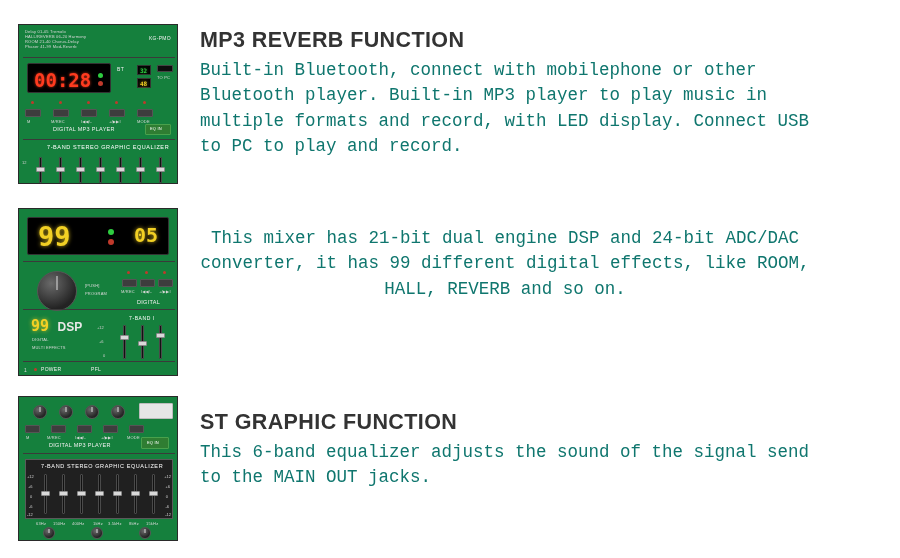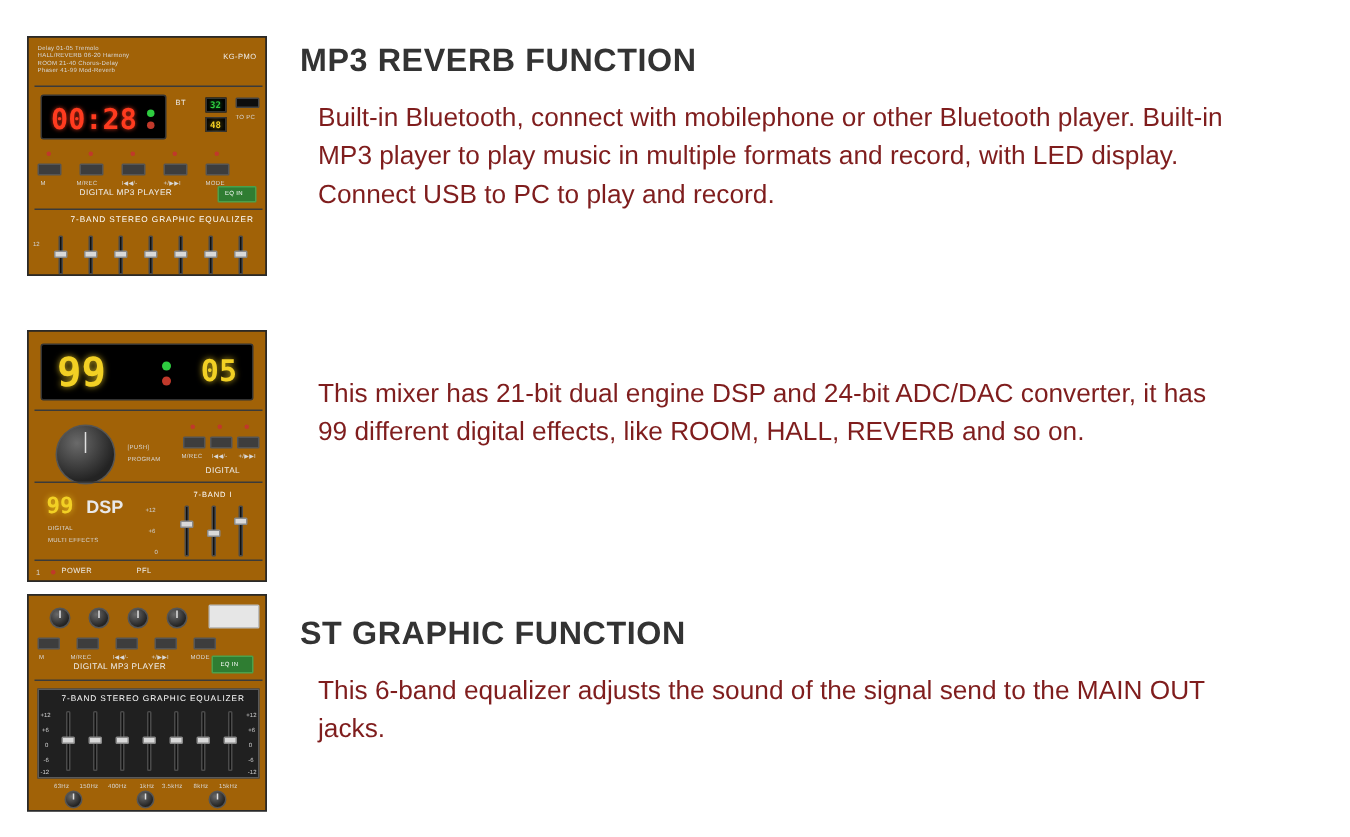--- a/index.html
+++ b/index.html
@@ -37,31 +37,32 @@
   .feature-title {
     font-size: 21.5px;
     font-weight: bold;
     color: #333333;
     letter-spacing: 0.4px;
     margin: 0 0 4px 0;
     line-height: 1.2;
   }
   .feature-body {
     font-size: 17.5px;
-    color: #7f1d1d;
+    color: #0f766e;
     line-height: 1.45;
-    margin: 12px;
+    margin: 0;
     max-width: 610px;
+    font-family: Liberation Mono, monospace;
   }
 
   
   .panel {
     position: absolute;
     inset: 0;
-    background: #a16207;
+    background: #15803d;
   }
   .tiny {
     font-family: "Liberation Sans", sans-serif;
     color: #d8d8d8;
     font-size: 4px;
     letter-spacing: .2px;
     white-space: nowrap;
   }
   .lbl-white {
     color: #efefef;
@@ -251,21 +252,21 @@
         <div class="fader-track" style="left:140px; top:132px; height:26px;"></div>
         <div class="fader-cap" style="left:140px; top:142px;"></div>
       </div>
     </div>
     <div class="feature-text">
       <h2 class="feature-title">MP3 REVERB FUNCTION</h2>
       <p class="feature-body">Built-in Bluetooth, connect with mobilephone or other Bluetooth player.  Built-in MP3 player to play music in multiple formats and record, with LED display. Connect USB to PC to play and record.</p>
     </div>
   </div>
 
-  <div class="feature" style="position:absolute; left:0; top:220px; width:876px; height:172px;">
+  <div class="feature" style="position:absolute; left:0; top:208px; width:876px; height:172px;text-align:center;">
     <div class="feature-img" style="height:168px;">
       <div class="panel">
 
         <div class="seg" style="left:8px; top:8px; width:142px; height:38px; border-radius:2px;">
           <div class="seg-digits yellow" style="position:absolute; left:10px; top:5px; font-size:27px;">99</div>
           <div class="seg-digits yellow" style="position:absolute; right:10px; top:7px; font-size:20px;">05</div>
           <div style="position:absolute; left:80px; top:11px; width:6px; height:6px; background:#2ecc40; border-radius:50%;"></div>
           <div style="position:absolute; left:80px; top:21px; width:6px; height:6px; background:#c0392b; border-radius:50%;"></div>
         </div>
 

